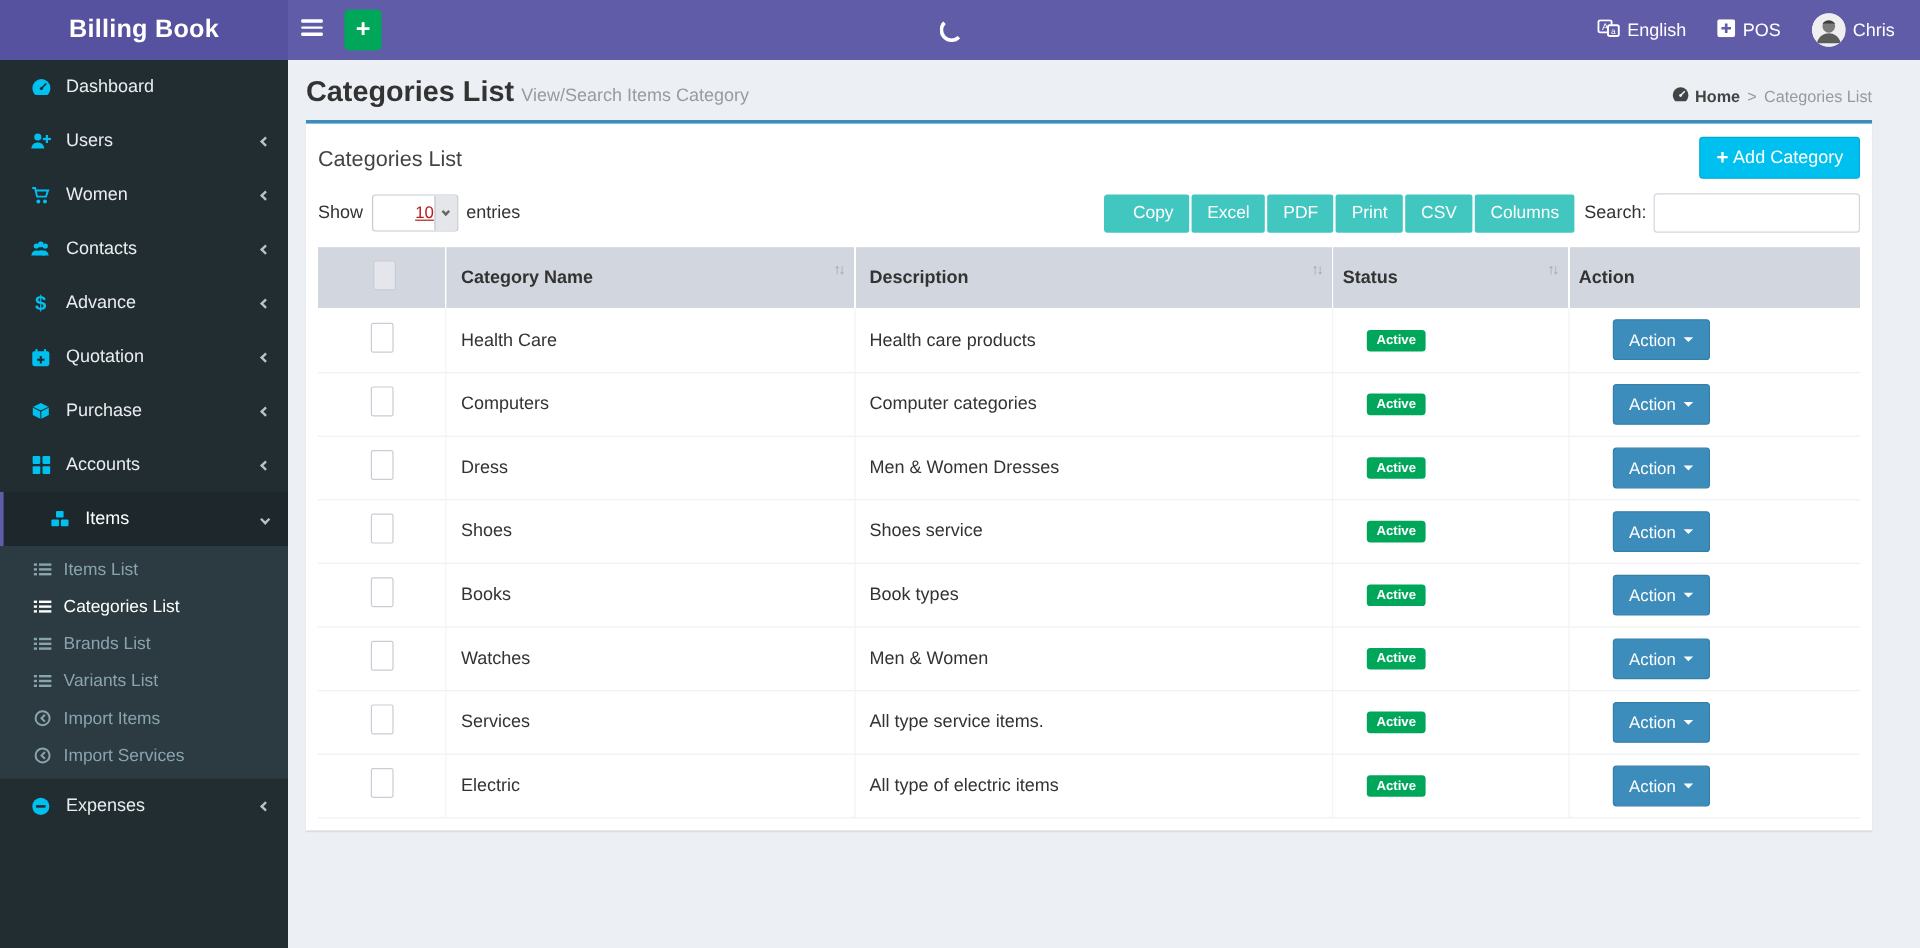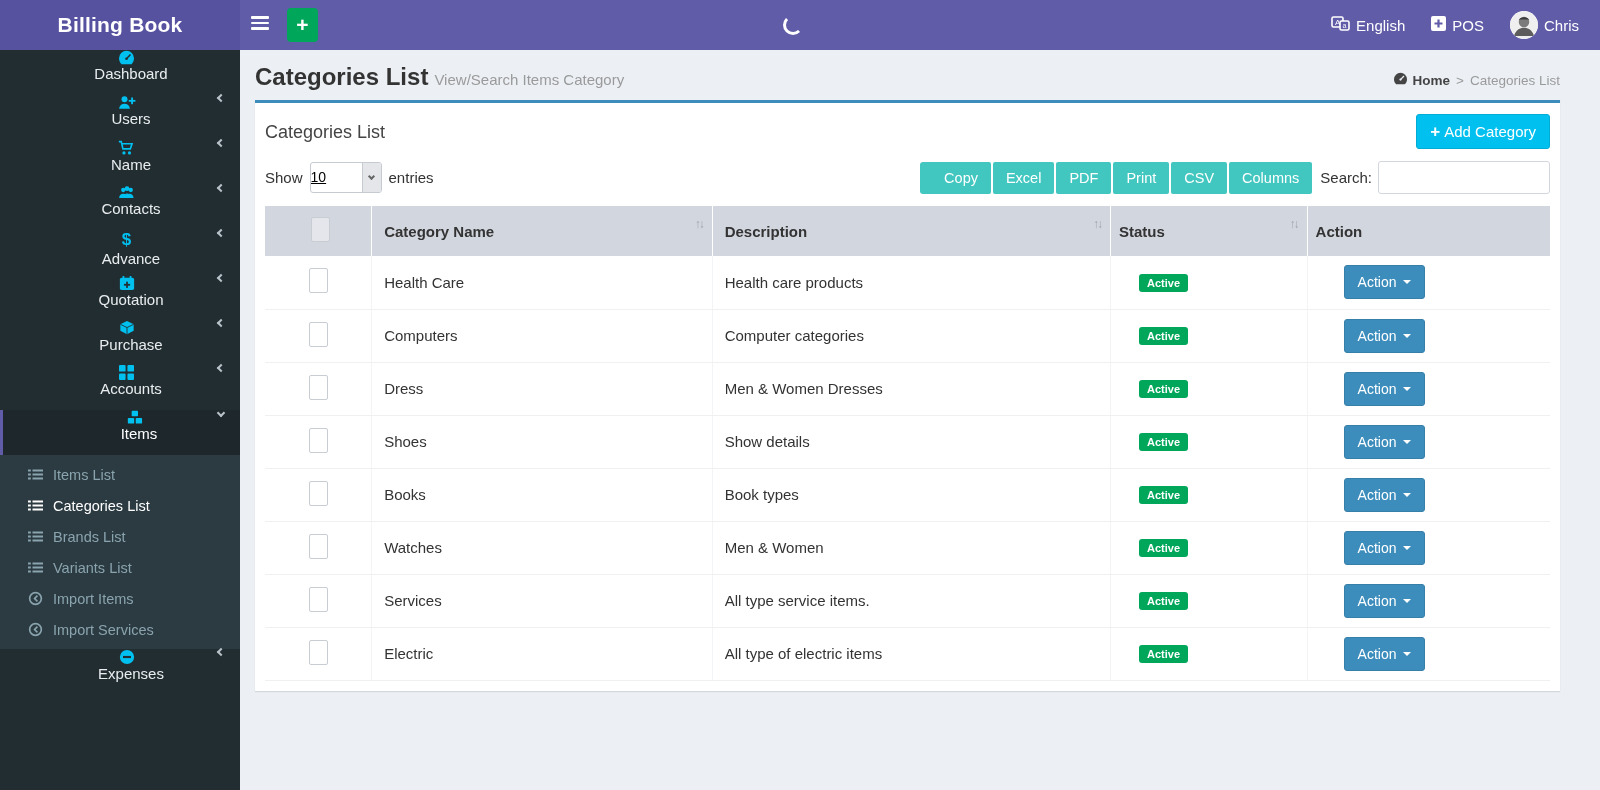--- a/index.html
+++ b/index.html
@@ -16,21 +16,21 @@
   .spinner { position:absolute; left:543px; top:15px; width:20px; height:20px; border-radius:50%;
              border:3px solid transparent; border-bottom-color:#fff; border-left-color:#fff;
              animation:spin 1.1s linear infinite; }
   @keyframes spin { to { transform:rotate(360deg);} }
   .nav-right { position:absolute; right:8px; top:0; height:50px; display:flex; align-items:center; }
   .nav-item { display:flex; align-items:center; gap:6px; color:#fff; font-size:15px; padding:0 13px; height:50px; cursor:pointer; }
   .avatar { width:28px; height:28px; border-radius:50%; overflow:hidden; background:#fff; }
 
   
   .sidebar { position:absolute; left:0; top:50px; bottom:0; width:240px; background:#222d32; }
-  .side-item { position:relative; display:flex; align-items:center; height:45px; padding-left:22px; cursor:pointer;flex-direction:column; }
+  .side-item { position:relative; display:flex; align-items:center; height:45px; padding-left:22px; cursor:pointer; }
   .sicon { width:24px; display:inline-flex; justify-content:center; color:#00c0ef; margin-right:9px; flex:none; }
   .dollar { color:#00c0ef; font-size:17px; font-weight:bold; }
   .slabel { color:#e9edef; font-size:15px; }
   .chev { display:inline-block; width:6px; height:6px; border:solid #b8c2c8; border-width:0 2px 2px 0; }
   .chev.left { transform:rotate(135deg); }
   .chev.down { transform:rotate(45deg); }
   .side-item .chev { position:absolute; right:16px; }
   .side-item.active { background:#1e282c; border-left:3px solid #605ca8; padding-left:35px; }
   .side-item.active .slabel { color:#fff; }
   .submenu { background:#2c3b41; padding:4px 0; }
@@ -54,21 +54,21 @@
   .box-title { font-size:18px; color:#444; }
   .add-btn { position:absolute; right:0; top:1px; background:#00c0ef; border:1px solid #00acd6; color:#fff;
              font-size:15px; padding:8px 13px; border-radius:3px; cursor:pointer; display:flex; align-items:center; gap:4px; }
   .add-btn .plus { font-weight:bold; font-size:17px; line-height:13px; }
 
   
   .controls { display:flex; align-items:center; margin:2px 0 12px 0; }
   .ctl-label { font-size:15px; color:#333; }
   .dt-select { display:inline-flex; width:72px; height:31px; border:1px solid #c6cbd2; border-radius:3px; margin:0 7px;
                background:#fff; cursor:pointer; overflow:hidden; }
-  .dt-select .val { flex:1; font-size:14px; color:#000000; text-align:left; line-height:29px;text-decoration:underline; }
+  .dt-select .val { flex:1; font-size:14px; color:#b91c1c; text-align:right; line-height:29px;text-decoration:underline; }
   .dt-select .arrow-seg { width:19px; background:#e4e6e9; border-left:1px solid #c6cbd2; display:flex; align-items:center; justify-content:center; }
   .dt-select .chev { border-color:#666; width:5px; height:5px; margin-top:-3px; }
   .export-group { margin-left:auto; display:flex; }
   .ebtn { background:#42c6c0; color:#fff; border:none; font-size:14.5px; padding:8px 13px; margin-left:2px; cursor:pointer; border-radius:2px; }
   .ebtn:first-child { margin-left:0; border-radius:3px 2px 2px 3px;padding-left:24px; }
   .search-wrap { display:flex; align-items:center; margin-left:8px; }
   .search-wrap label { font-size:15px; color:#333; margin-right:6px; }
   .search-wrap input { width:172px; height:33px; border:1px solid #d2d6de; border-radius:3px; padding:0 8px; font-size:14px; font-family:inherit; }
 
   
@@ -165,21 +165,21 @@
   </div>
 
   <div class="side-item">
     <span class="sicon">
       <svg width="17" height="16" viewBox="0 0 20 18">
           <path d="M1 1.5h2.8l2 8.5h8.7l2-6H5.2" fill="none" stroke="currentColor" stroke-width="1.9"></path>
           <circle cx="7" cy="14.8" r="1.9" fill="currentColor"></circle>
           <circle cx="13.5" cy="14.8" r="1.9" fill="currentColor"></circle>
         </svg>
     </span>
-    <span class="slabel">Name</span>
+    <span class="slabel">Women</span>
     <i class="chev left"></i>
   </div>
 
   <div class="side-item">
     <span class="sicon">
       <svg width="18" height="15" viewBox="0 0 20 18" fill="currentColor">
           <circle cx="5.5" cy="6" r="2.6"></circle>
           <circle cx="14.5" cy="6" r="2.6"></circle>
           <circle cx="10" cy="4.4" r="2.9"></circle>
           <path d="M.5 15.5c.4-3.4 2.4-5 5-5 1.4 0 2.6.4 3.5 1.3-1.2 1-1.9 2.2-2.2 3.7z"></path>
@@ -434,21 +434,21 @@
           <td>Men &amp; Women Dresses</td>
           <td><span class="badge">Active</span></td>
           <td><button class="abtn">
                 <span>Action</span>
                 <i class="caret"></i>
               </button></td>
         </tr>
         <tr>
           <td class="c-check"><span class="cb"></span></td>
           <td>Shoes</td>
-          <td>Show details</td>
+          <td>Shoes service</td>
           <td><span class="badge">Active</span></td>
           <td><button class="abtn">
                 <span>Action</span>
                 <i class="caret"></i>
               </button></td>
         </tr>
         <tr>
           <td class="c-check"><span class="cb"></span></td>
           <td>Books</td>
           <td>Book types</td>

